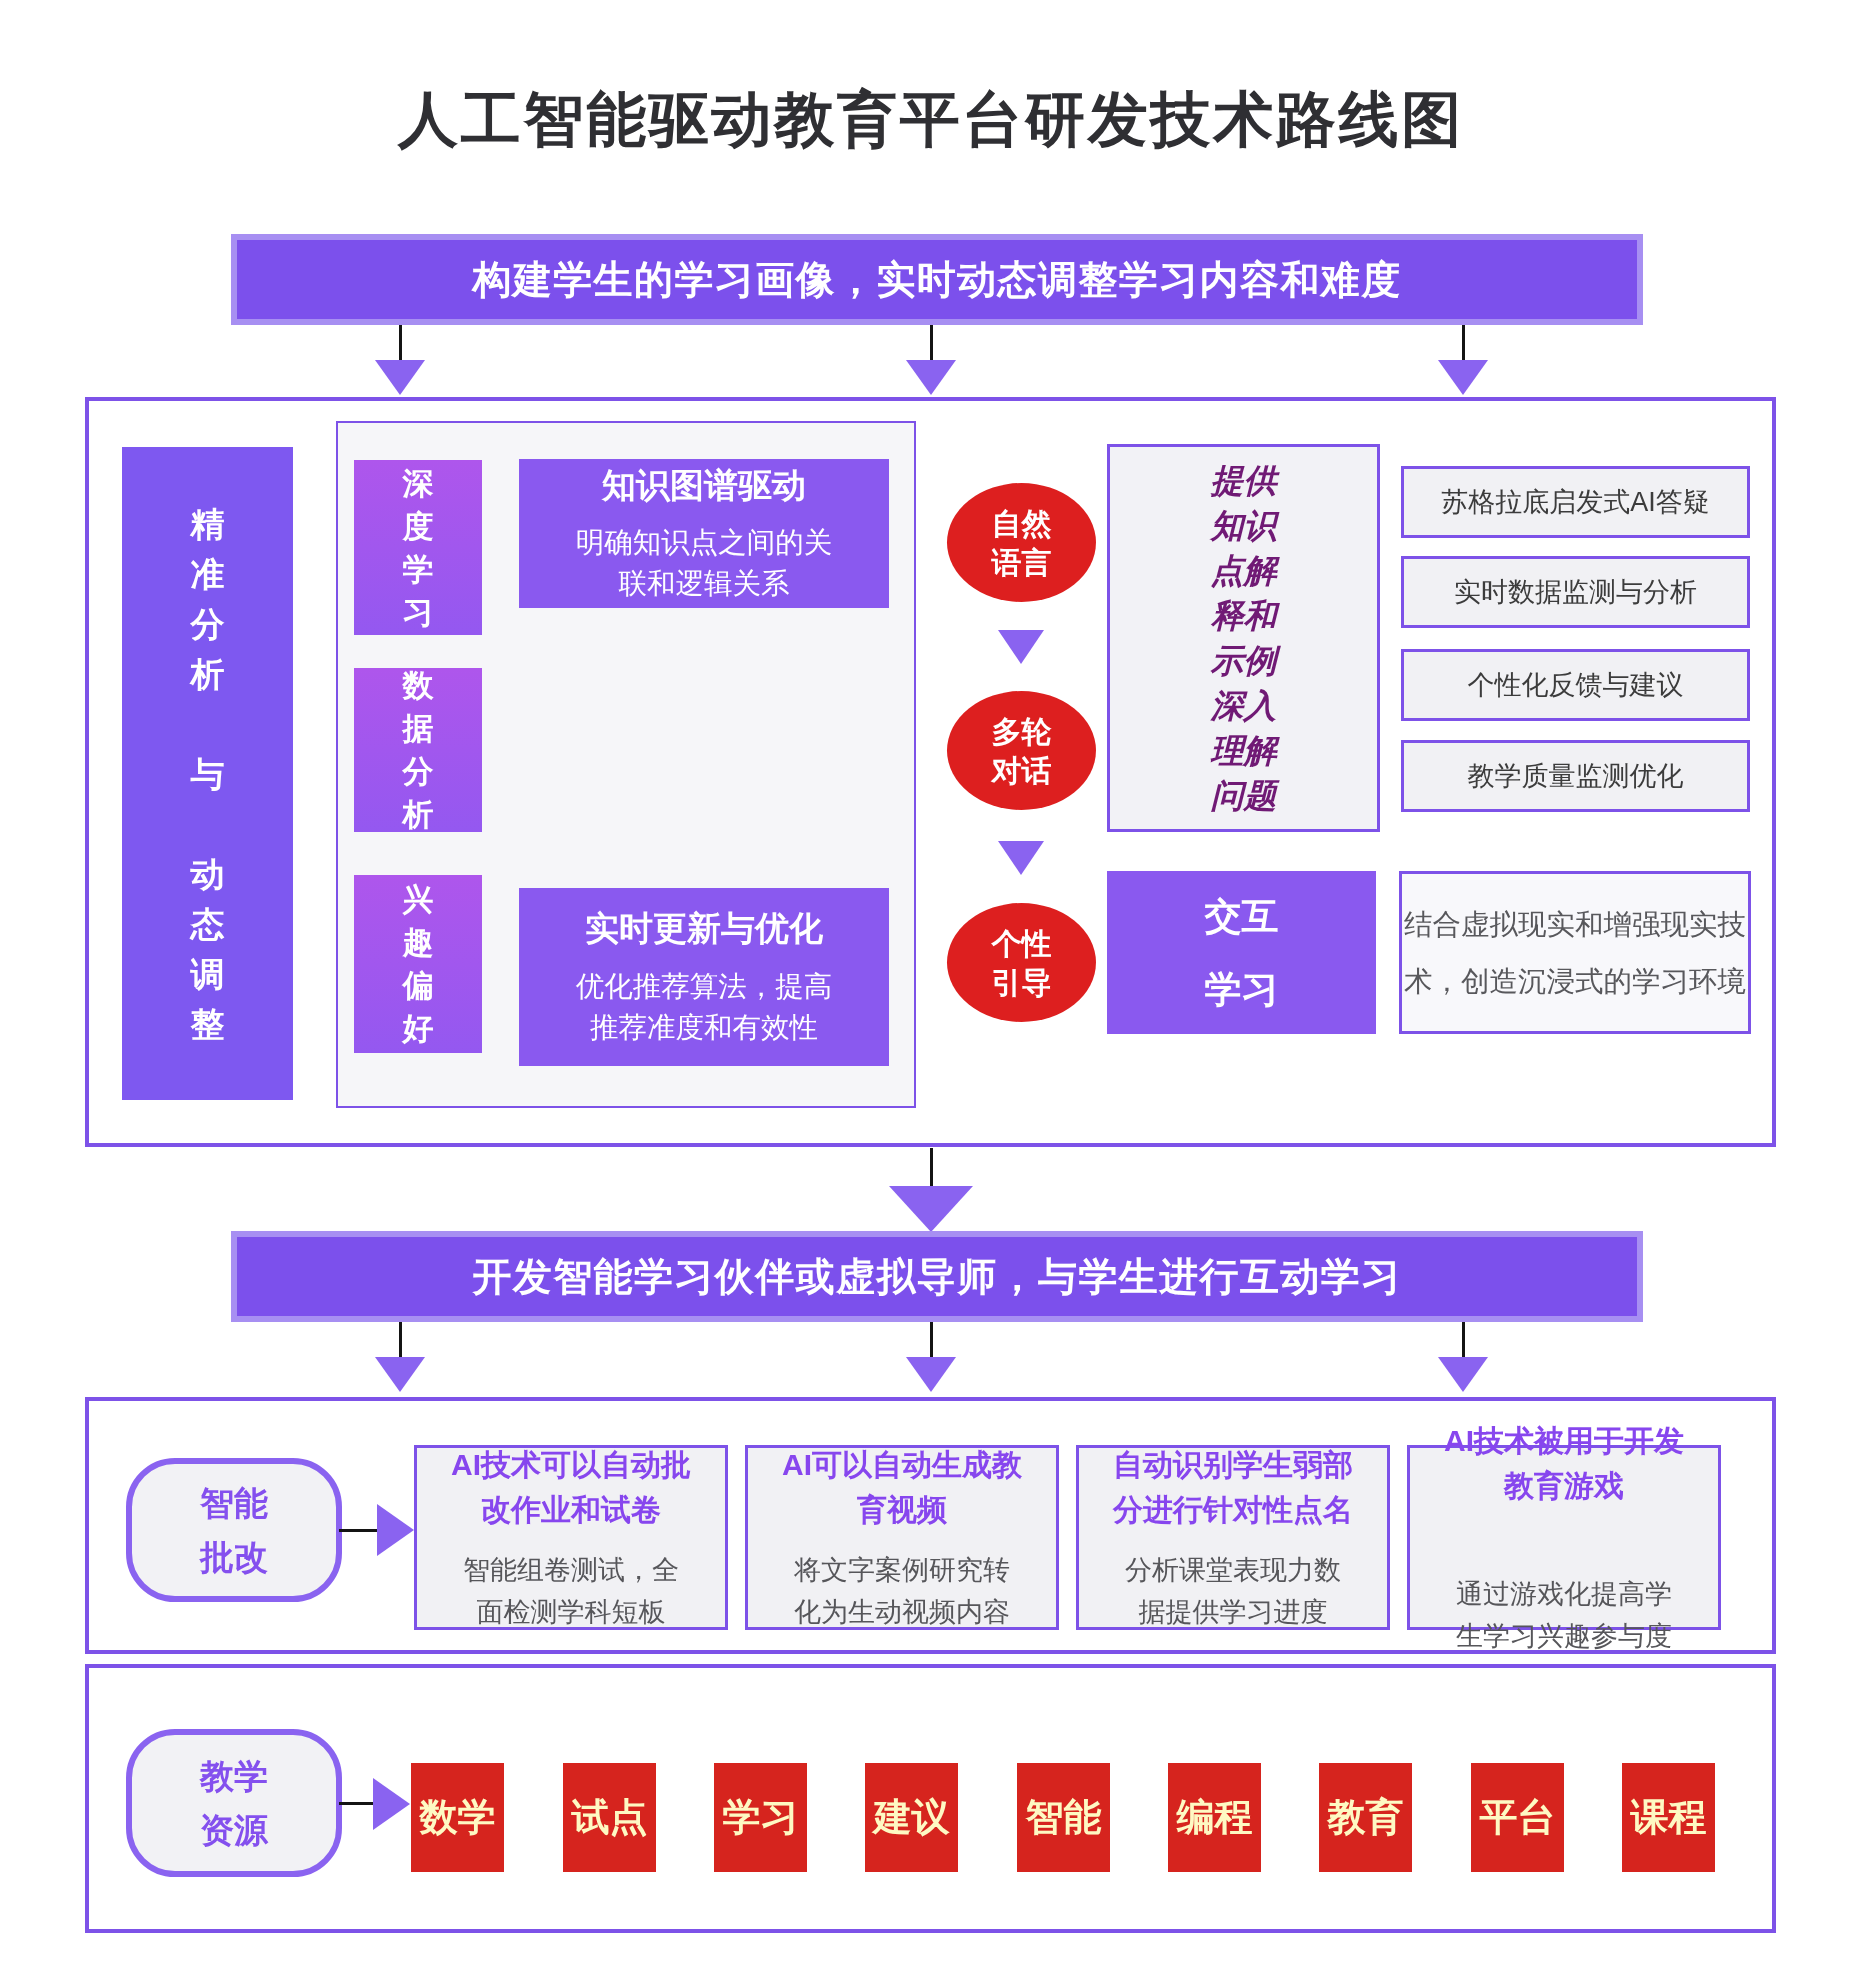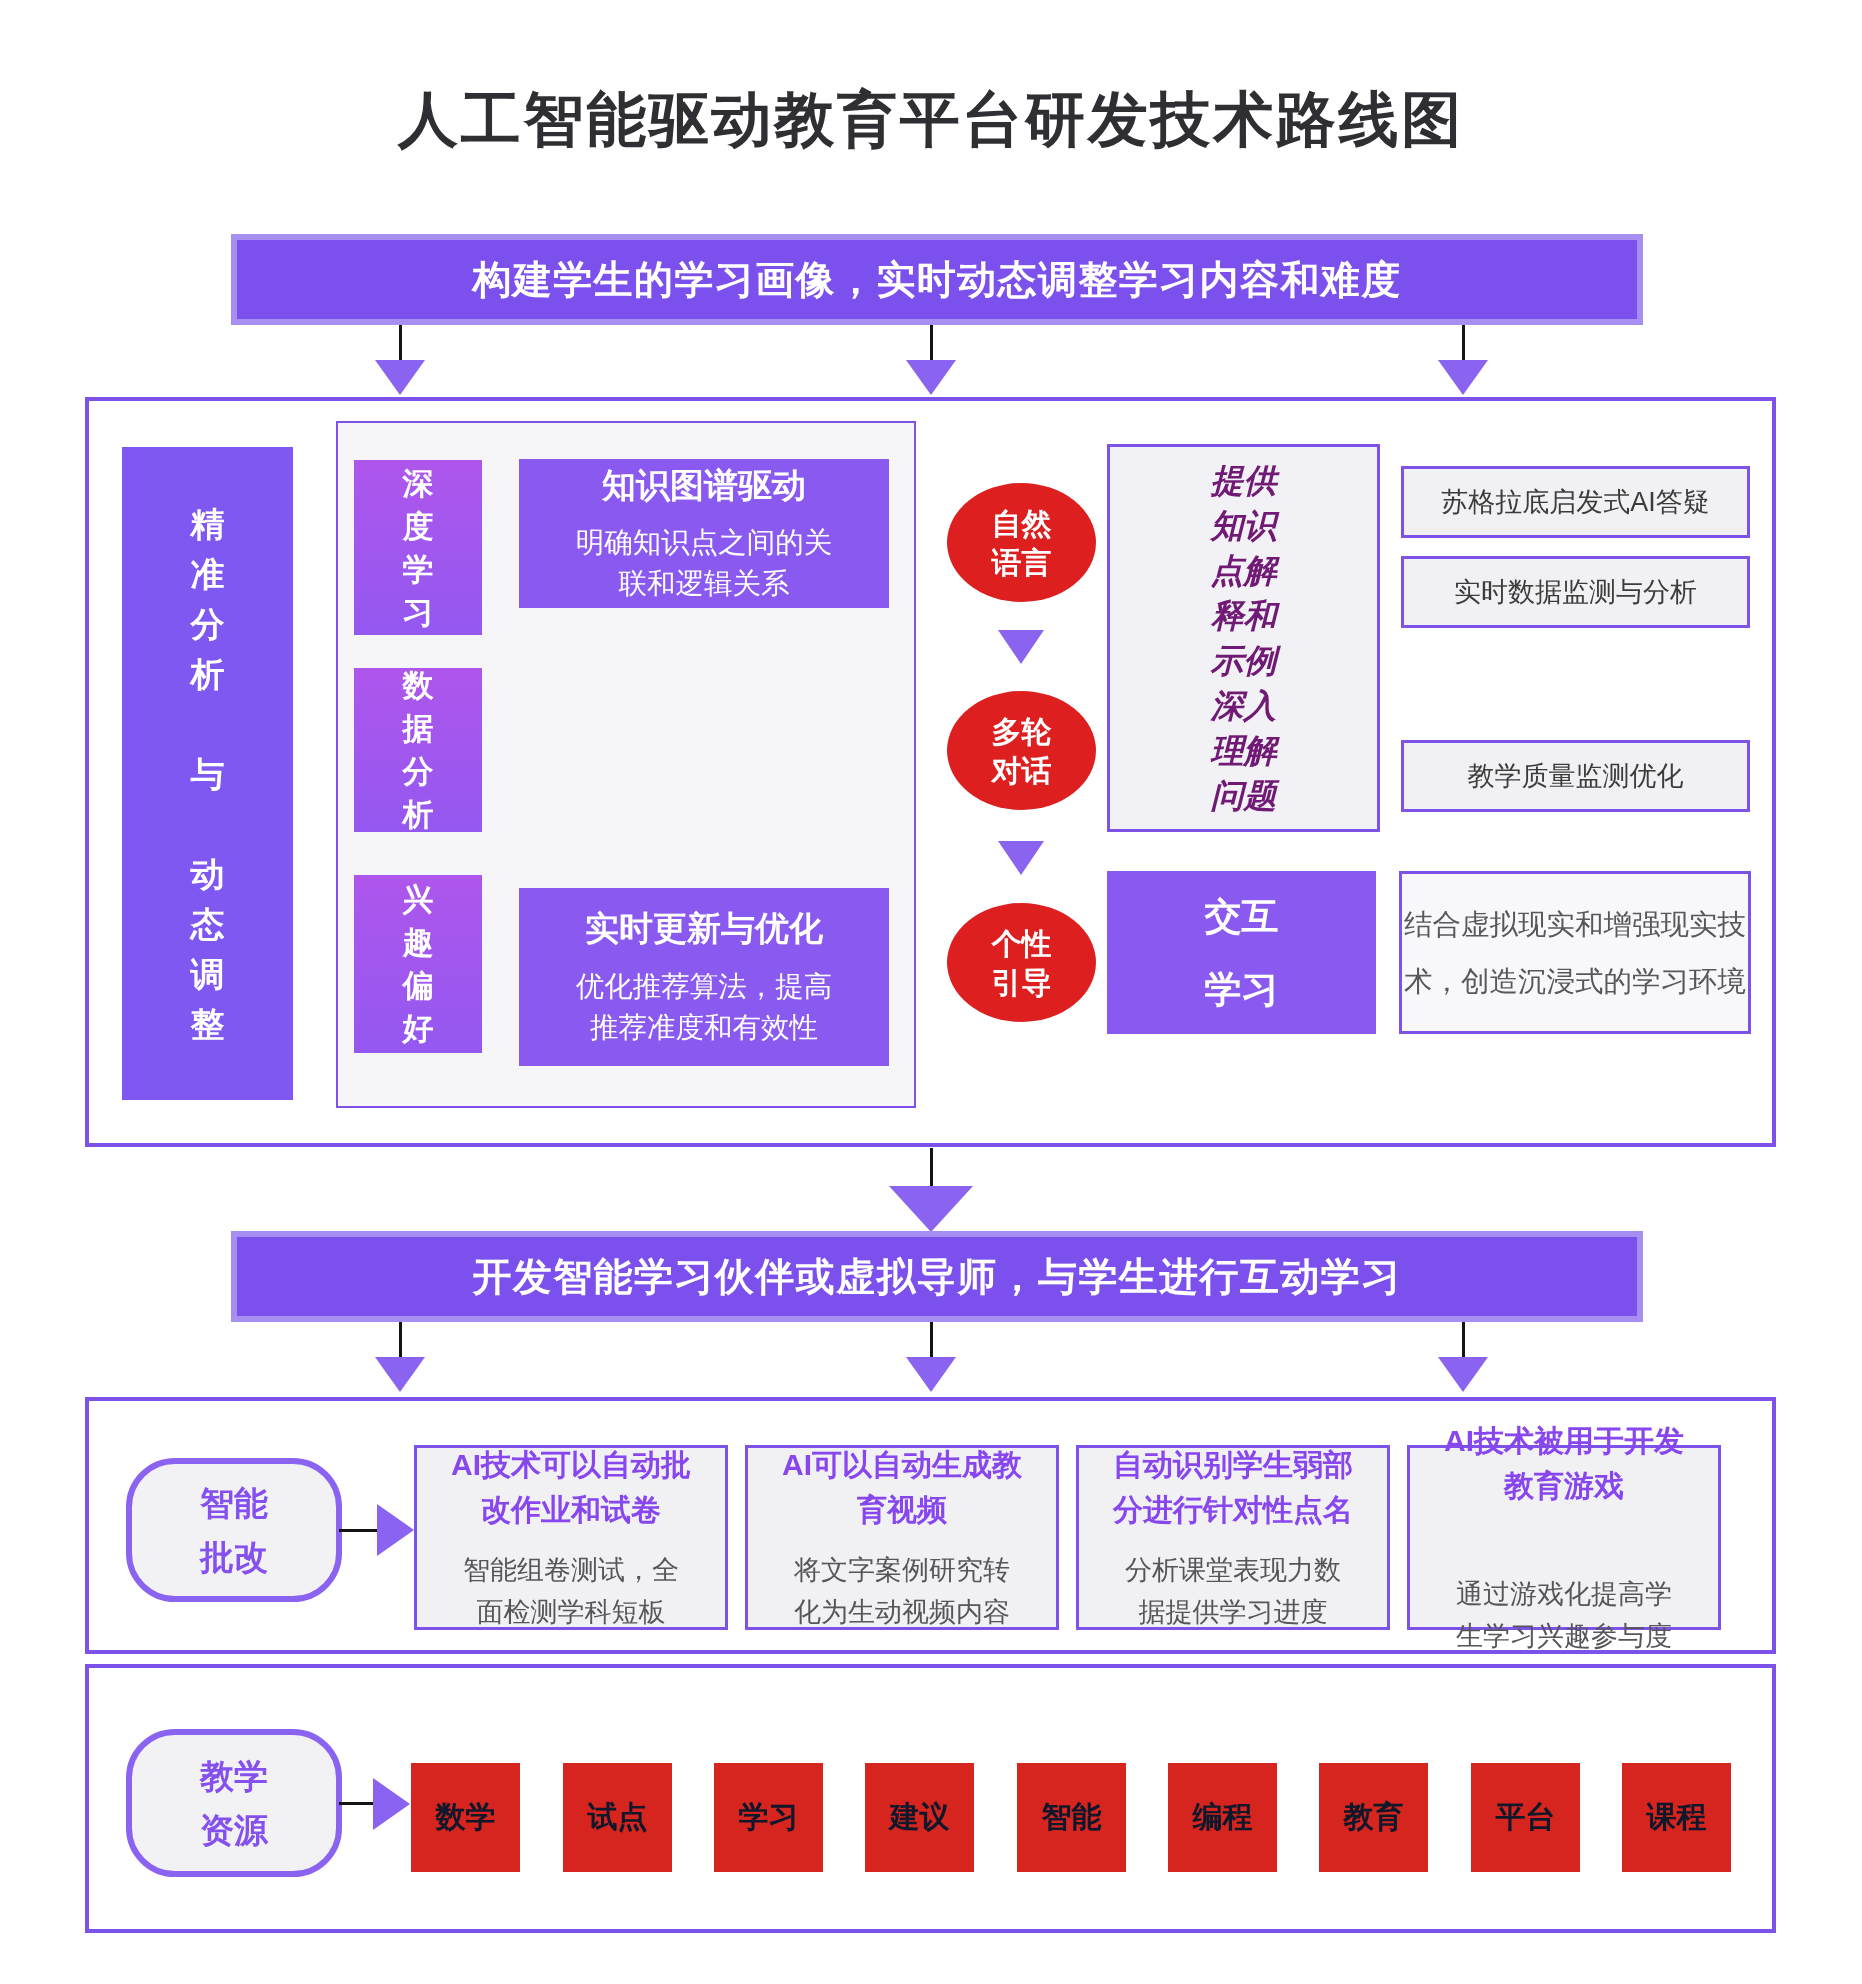--- a/index.html
+++ b/index.html
@@ -46,21 +46,21 @@
   .vr-box{left:1399px;top:871px;width:352px;height:163px;background:#f8f8fb;border:3.4px solid #7d52e8;
           color:#58585c;font-size:28.5px;line-height:57px;}
 
   .badge{left:126px;width:216px;background:#f2f2f5;border:6.1px solid #8a63f0;border-radius:49px;
          color:#8450ee;font-size:34px;font-weight:bold;line-height:54px;}
 
   .feature-card{top:1445px;width:314px;height:185px;background:#f1f1f4;border:3.4px solid #7d52e8;flex-direction:column;}
   .feature-card .t{color:#8746ee;font-size:30px;font-weight:bold;line-height:45px;margin-bottom:17.6px;}
   .feature-card .d{color:#56565a;font-size:27px;line-height:42px;}
 
-  .red-tag{top:1763px;width:109px;height:109px;background:#d6241e;color:#0f172a;font-size:30px;font-weight:bold;}
+  .red-tag{top:1763px;width:93px;height:109px;background:#d6241e;color:#fef9c3;font-size:38px;font-weight:bold;}
 </style>
 </head>
 <body>
 
 <div id="canvas">
 
   <div class="abs center page-title">人工智能驱动教育平台研发技术路线图</div>
 
   <div class="abs center banner prewrap" style="top:234px;">
     <span>构建学生的学习画像，实时动态调整学习内容和难度</span>
@@ -126,20 +126,21 @@
 知识
 点解
 释和
 示例
 深入
 理解
 问题</div>
 
   <div class="abs center side-box" style="top:466px;">苏格拉底启发式AI答疑</div>
   <div class="abs center side-box" style="top:556px;">实时数据监测与分析</div>
+  <div class="abs center side-box" style="top:649px;">个性化反馈与建议</div>
   <div class="abs center side-box" style="top:740px;">教学质量监测优化</div>
 
   <div class="abs center interact-box prewrap">交互
 学习</div>
   <div class="abs center vr-box prewrap">结合虚拟现实和增强现实技
 术，创造沉浸式的学习环境</div>
 
   <div class="abs vline" style="left:930px;top:1148px;height:38px;"></div>
   <div class="abs tri-down-lg" style="left:889px;top:1186px;"></div>
 

